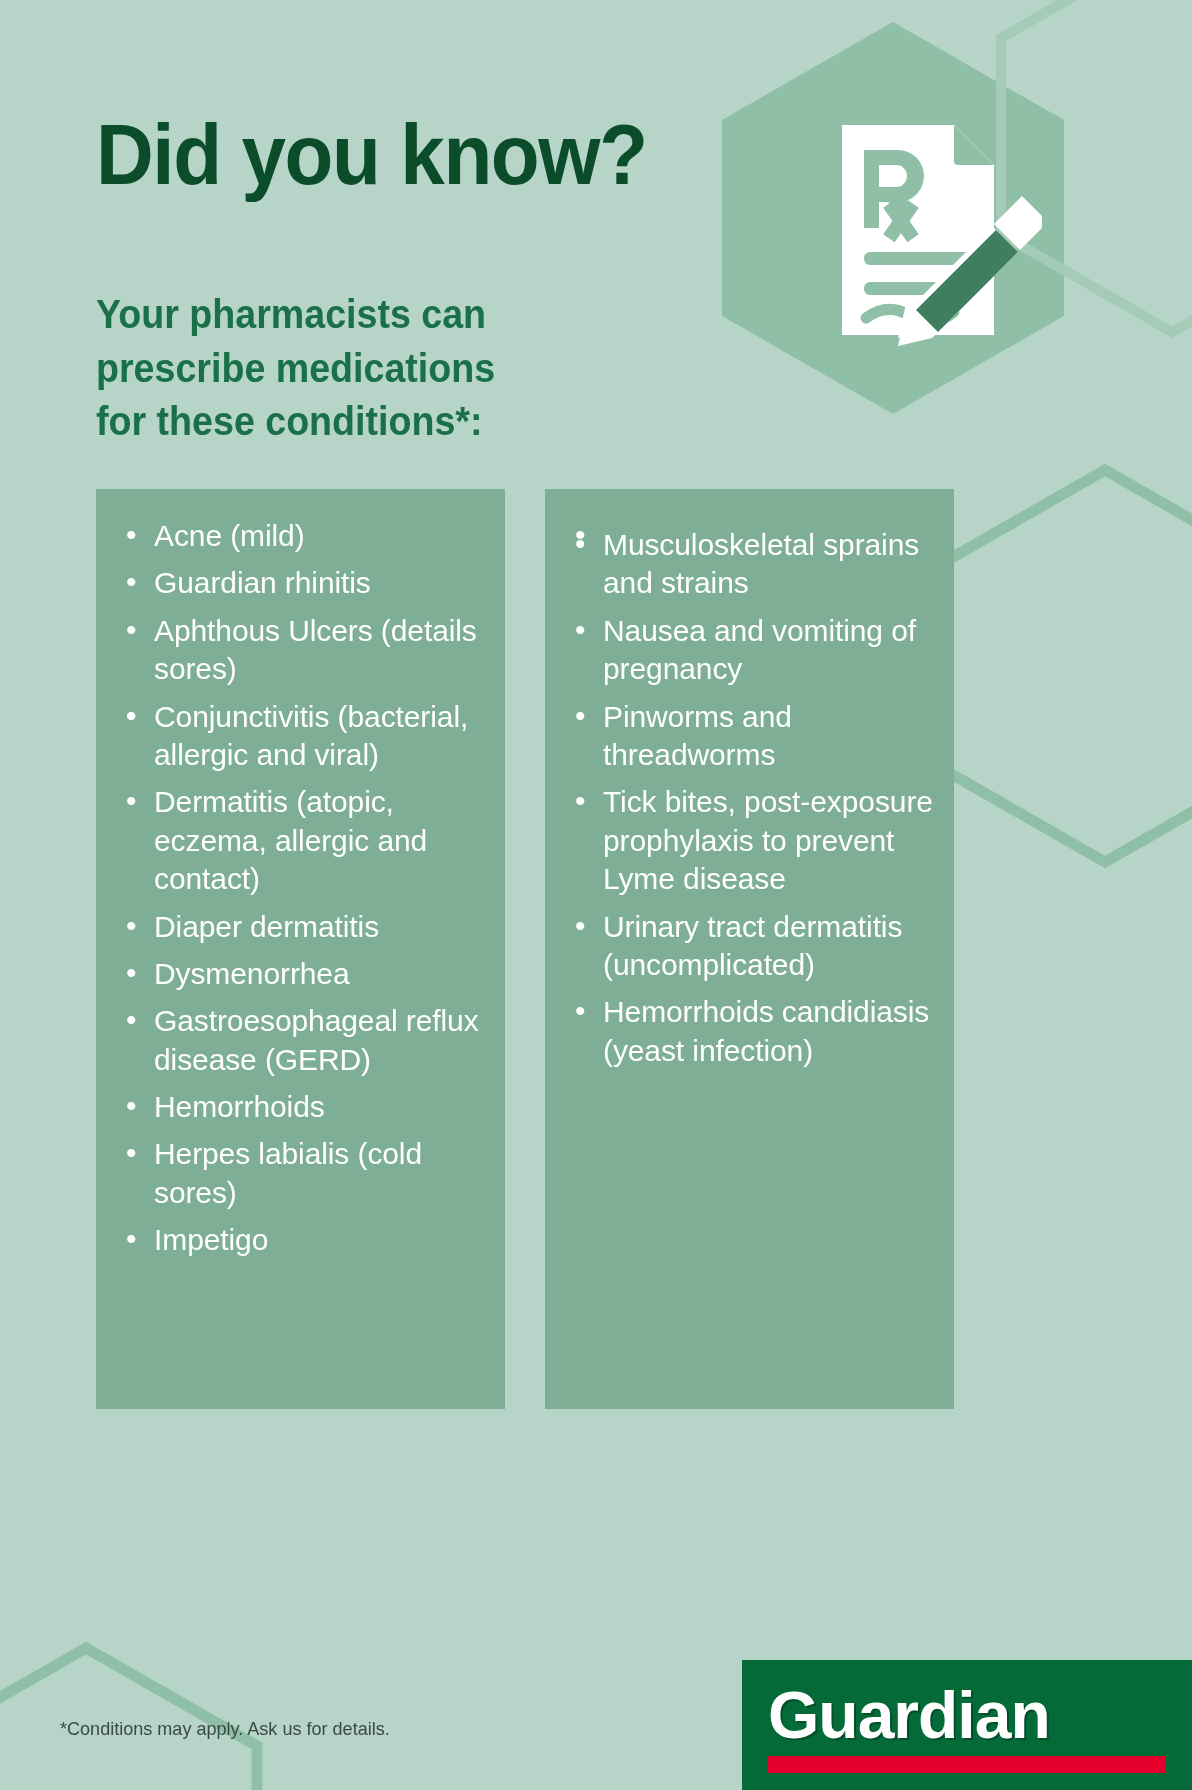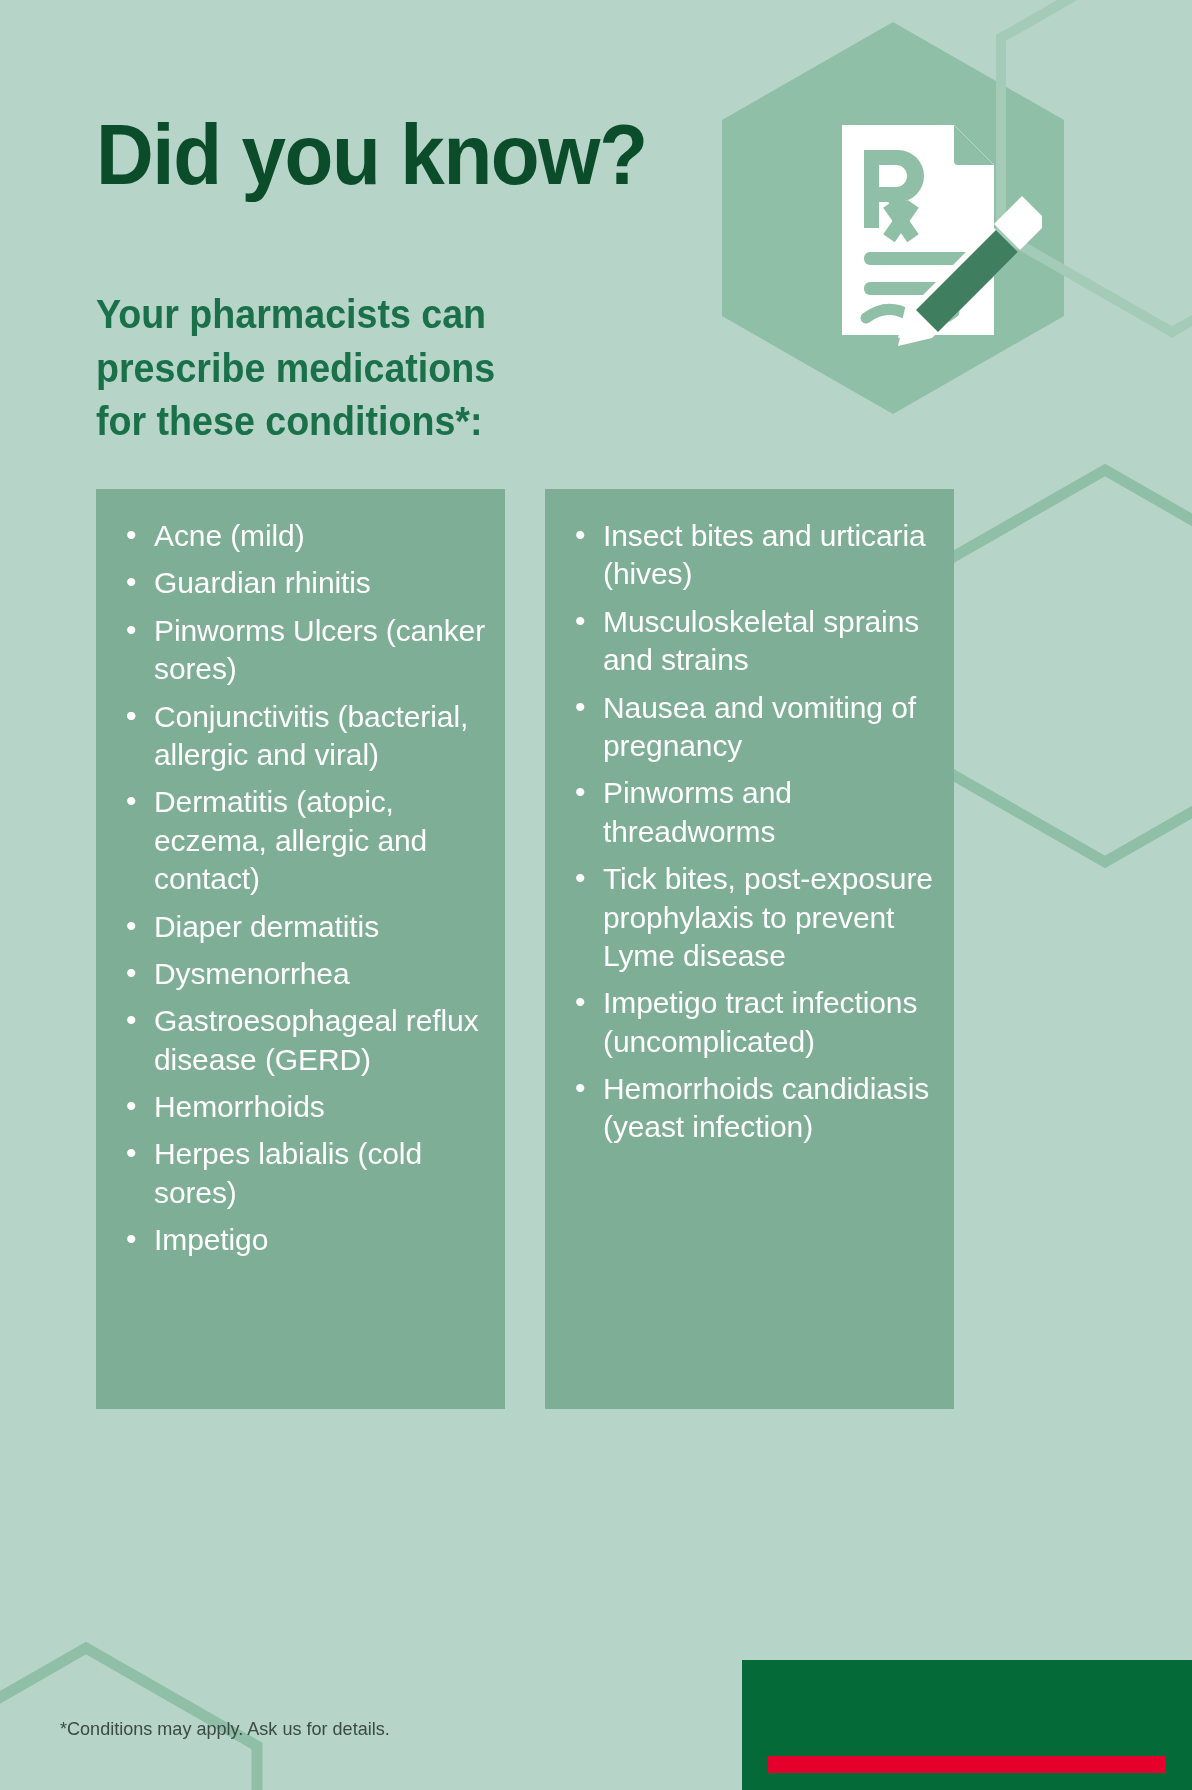--- a/index.html
+++ b/index.html
@@ -146,44 +146,45 @@
   <div class="subtitle">
     <span class="ln">Your pharmacists can</span>
     <span class="ln">prescribe medications</span>
     <span class="ln">for these conditions*:</span>
   </div>
 
   <div class="card" id="card-left">
     <ul>
         <li><span class="bullet">•</span><span>Acne (mild)</span></li>
         <li><span class="bullet">•</span><span>Guardian rhinitis</span></li>
-        <li><span class="bullet">•</span><span>Pinworms Ulcers (canker sores)</span></li>
+        <li><span class="bullet">•</span><span>Aphthous Ulcers (details sores)</span></li>
         <li><span class="bullet">•</span></li>
         <li><span class="bullet">•</span><span>Conjunctivitis (bacterial, allergic and viral)</span></li>
         <li><span class="bullet">•</span><span>Dermatitis (atopic, eczema, allergic and contact)</span></li>
         <li><span class="bullet">•</span><span>Diaper dermatitis</span></li>
         <li><span class="bullet">•</span><span>Dysmenorrhea</span></li>
         <li><span class="bullet">•</span><span>Gastroesophageal reflux disease (GERD)</span></li>
         <li><span class="bullet">•</span><span>Hemorrhoids</span></li>
         <li><span class="bullet">•</span><span>Herpes labialis (cold sores)</span></li>
         <li><span class="bullet">•</span><span>Impetigo</span></li>
       </ul>
   </div>
 
   <div class="card" id="card-right">
     <ul>
-        <li><span class="bullet">•</span><span>Insect bites and urticaria (hives)</span></li>
+        <li><span class="bullet">•</span></li>
         <li><span class="bullet">•</span><span>Musculoskeletal sprains and strains</span></li>
         <li><span class="bullet">•</span><span>Nausea and vomiting of pregnancy</span></li>
         <li><span class="bullet">•</span><span>Pinworms and threadworms</span></li>
         <li><span class="bullet">•</span><span>Tick bites, post-exposure prophylaxis to prevent Lyme disease</span></li>
-        <li><span class="bullet">•</span><span>Impetigo tract infections (uncomplicated)</span></li>
+        <li><span class="bullet">•</span><span>Urinary tract dermatitis (uncomplicated)</span></li>
         <li><span class="bullet">•</span><span>Hemorrhoids candidiasis (yeast infection)</span></li>
       </ul>
   </div>
 
   <div class="footnote">*Conditions may apply. Ask us for details.</div>
 
   <div id="logo">
+    <div class="wordmark">Guardian</div>
     <div class="redbar"></div>
   </div>
 
 </div>
 
 </body></html>

